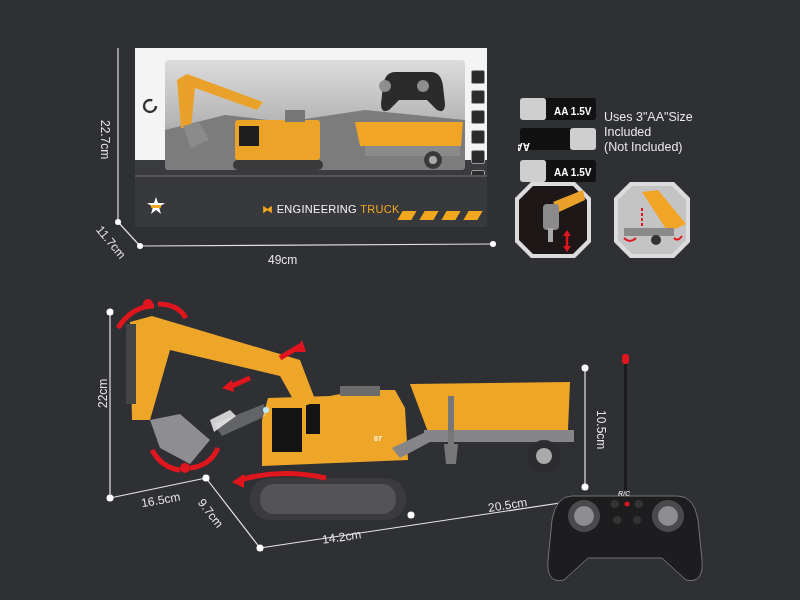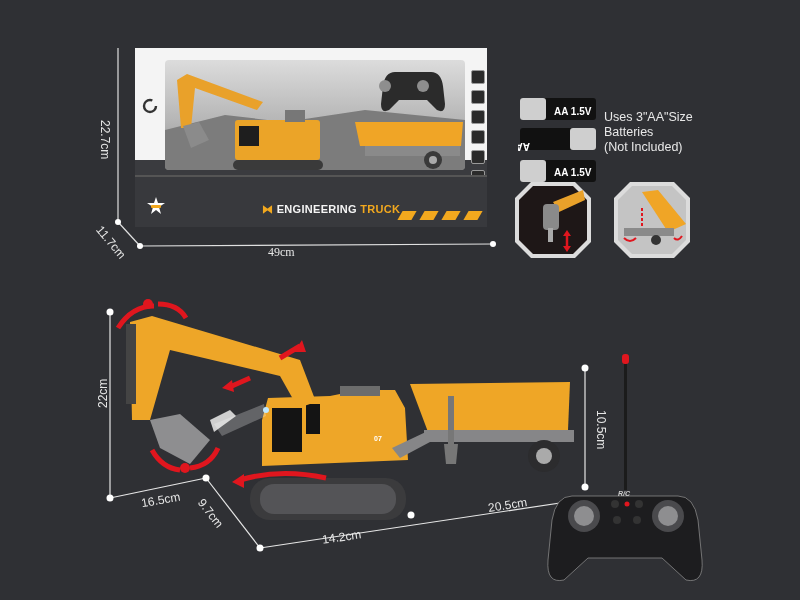--- a/index.html
+++ b/index.html
@@ -5,21 +5,21 @@
   html, body { margin:0; padding:0; }
   body { width:800px; height:600px; background:#2f3034; position:relative; overflow:hidden; font-family:"Liberation Sans", sans-serif; color:#e8e8e8; }
   .abs { position:absolute; }
   svg { display:block; }
 
   
   .pkg { left:135px; top:48px; width:352px; height:176px; background:#3a3b3f; }
   .pkg-top { left:135px; top:48px; width:352px; height:112px; background:#f4f4f4; }
   .pkg-window { left:165px; top:60px; width:300px; height:110px; background:linear-gradient(#dcdcdc,#b6b6b6 55%,#8d8d8d); border-radius:4px; overflow:hidden; }
   .pkg-bottom { left:135px; top:175px; width:352px; height:50px; background:#38393d; border-top:2px solid #555; }
-  .pkg-title { left:262px; top:203px; font-size:11px; font-weight:bold; letter-spacing:0.3px; white-space:nowrap; }
+  .pkg-title { left:262px; top:203px; font-size:11px; font-weight:normal; letter-spacing:0.3px; white-space:nowrap; }
   .pkg-title .w { color:#f4f4f4; }
   .pkg-title .y { color:#f2a81e; }
   .stripe { width:14px; height:9px; background:#f2a81e; transform:skewX(-30deg); }
   .feature-col { left:469px; top:70px; width:16px; }
   .feat { width:12px; height:12px; margin:0 0 6px 2px; background:#2b2b2b; border:1px solid #999; border-radius:2px; }
 
   .dim-label { font-size:12px; color:#e6e6e6; white-space:nowrap; }
 
   .battery-text { left:604px; top:110px; font-size:12.5px; line-height:15px; color:#e8e8e8; }
 
@@ -87,21 +87,21 @@
 <svg class="abs" style="left:0;top:0;" width="800" height="600">
   <line x1="118" y1="48" x2="118" y2="222" stroke="#e0e0e0" stroke-width="1.2"></line>
   <line x1="118" y1="222" x2="140" y2="246" stroke="#e0e0e0" stroke-width="1.2"></line>
   <line x1="140" y1="246" x2="493" y2="244" stroke="#e0e0e0" stroke-width="1.2"></line>
   <circle cx="118" cy="222" r="3" fill="#fff"></circle>
   <circle cx="140" cy="246" r="3" fill="#fff"></circle>
   <circle cx="493" cy="244" r="3" fill="#fff"></circle>
 </svg>
 <div class="abs dim-label" style="left:93px;top:120px;transform:rotate(90deg);transform-origin:left top;left:112px;">22.7cm</div>
 <div class="abs dim-label" style="left:104px;top:223px;transform:rotate(50deg);transform-origin:left top;">11.7cm</div>
-<div class="abs dim-label" style="left:268px;top:245px;font-family:Liberation Serif, serif;">49cm</div>
+<div class="abs dim-label" style="left:268px;top:253px;">49cm</div>
 
 <div class="abs" style="left:518px;top:96px;">
   <svg width="82" height="90" viewBox="0 0 82 90">
     <g>
       <rect x="2" y="2" width="76" height="22" rx="3" fill="#111"></rect>
       <rect x="2" y="2" width="26" height="22" rx="3" fill="#cfcfcf"></rect>
       <text x="36" y="19" fill="#fff" font-size="10" font-weight="bold" font-family="Liberation Sans, sans-serif">AA 1.5V</text>
     </g>
     <g transform="translate(0,32)">
       <rect x="2" y="0" width="76" height="22" rx="3" fill="#111"></rect>
@@ -110,21 +110,21 @@
     </g>
     <g transform="translate(0,64)">
       <rect x="2" y="0" width="76" height="22" rx="3" fill="#111"></rect>
       <rect x="2" y="0" width="26" height="22" rx="3" fill="#cfcfcf"></rect>
       <text x="36" y="16" fill="#fff" font-size="10" font-weight="bold" font-family="Liberation Sans, sans-serif">AA 1.5V</text>
     </g>
   </svg>
 </div>
 <div class="abs battery-text">
   <div>Uses 3"AA"Size</div>
-  <div>Batteries</div>
+  <div>Included</div>
   <div>(Not Included)</div>
 </div>
 
 <div class="abs inset" style="left:513px;top:180px;">
   <svg width="80" height="80" viewBox="0 0 80 80">
     <polygon points="18,2 62,2 78,18 78,62 62,78 18,78 2,62 2,18" fill="#dcdcdc"></polygon>
     <polygon points="20,6 60,6 74,20 74,60 60,74 20,74 6,60 6,20" fill="#1e1717"></polygon>
     <polygon points="40,22 70,10 72,20 46,32" fill="#e9a12a"></polygon>
     <rect x="30" y="24" width="16" height="26" rx="4" fill="#8a8a8a"></rect>
     <rect x="35" y="48" width="5" height="14" fill="#aaa"></rect>

